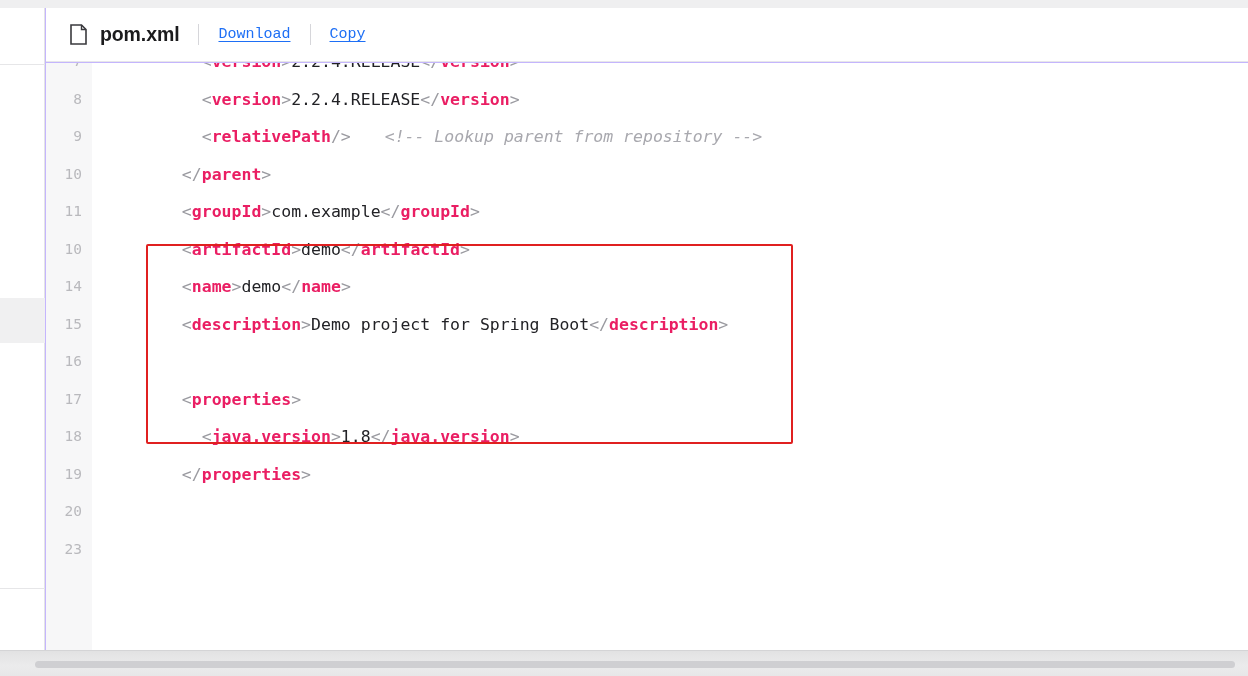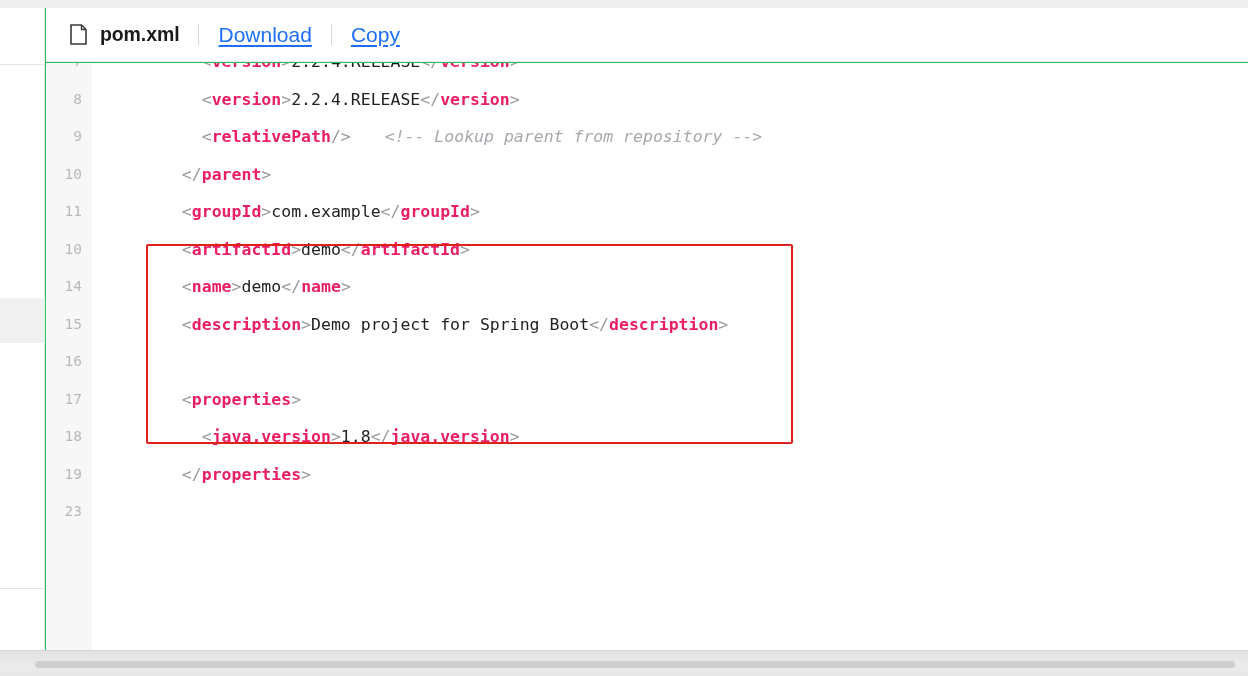--- a/index.html
+++ b/index.html
@@ -10,21 +10,21 @@
     overflow: hidden;
     background: #ffffff;
     font-family: "Liberation Sans", sans-serif;
   }
 
   
   .app {
     position: relative;
     width: 1248px;
     height: 664px;
-    background: #22c55e;
+    background: #c4b5fd;
   }
 
   
   .top-strip {
     position: absolute;
     top: 0; left: 0;
     width: 1248px;
     height: 8px;
     background: #efeff0;
   }
@@ -83,26 +83,27 @@
     white-space: nowrap;
   }
   .hdr-sep {
     width: 1px;
     height: 21px;
     background: #d6d6da;
     margin: 0 19px;
     flex: none;
   }
   .hdr-link {
-    font-size: 21px;
+    font-size: 15px;
     color: #1e6ff5;
     text-decoration: underline;
     text-underline-offset: 3px;
     white-space: nowrap;
     cursor: pointer;
+    font-family: Liberation Mono, monospace;
   }
 
   
   .code-viewport {
     position: absolute;
     top: 63px; left: 46px;
     width: 1202px;
     height: 587px;
     overflow: hidden;
     background: #ffffff;
@@ -225,20 +226,21 @@
         <div class="code-line"><span class="ln">9</span><span class="code-text"><span class="t-punct">    &lt;</span><span class="t-tag">relativePath</span><span class="t-punct">/&gt; </span><span class="t-comment">&lt;!-- Lookup parent from repository --&gt;</span></span></div>
         <div class="code-line"><span class="ln">10</span><span class="code-text"><span class="t-punct">  &lt;/</span><span class="t-tag">parent</span><span class="t-punct">&gt;</span></span></div>
         <div class="code-line"><span class="ln">11</span><span class="code-text"><span class="t-punct">  &lt;</span><span class="t-tag">groupId</span><span class="t-punct">&gt;</span><span class="t-text">com.example</span><span class="t-punct">&lt;/</span><span class="t-tag">groupId</span><span class="t-punct">&gt;</span></span></div>
         <div class="code-line"><span class="ln">10</span><span class="code-text"><span class="t-punct">  &lt;</span><span class="t-tag">artifactId</span><span class="t-punct">&gt;</span><span class="t-text">demo</span><span class="t-punct">&lt;/</span><span class="t-tag">artifactId</span><span class="t-punct">&gt;</span></span></div>
         <div class="code-line"><span class="ln">14</span><span class="code-text"><span class="t-punct">  &lt;</span><span class="t-tag">name</span><span class="t-punct">&gt;</span><span class="t-text">demo</span><span class="t-punct">&lt;/</span><span class="t-tag">name</span><span class="t-punct">&gt;</span></span></div>
         <div class="code-line"><span class="ln">15</span><span class="code-text"><span class="t-punct">  &lt;</span><span class="t-tag">description</span><span class="t-punct">&gt;</span><span class="t-text">Demo project for Spring Boot</span><span class="t-punct">&lt;/</span><span class="t-tag">description</span><span class="t-punct">&gt;</span></span></div>
         <div class="code-line"><span class="ln">16</span><span class="code-text"></span></div>
         <div class="code-line"><span class="ln">17</span><span class="code-text"><span class="t-punct">  &lt;</span><span class="t-tag">properties</span><span class="t-punct">&gt;</span></span></div>
         <div class="code-line"><span class="ln">18</span><span class="code-text"><span class="t-punct">    &lt;</span><span class="t-tag">java.version</span><span class="t-punct">&gt;</span><span class="t-text">1.8</span><span class="t-punct">&lt;/</span><span class="t-tag">java.version</span><span class="t-punct">&gt;</span></span></div>
         <div class="code-line"><span class="ln">19</span><span class="code-text"><span class="t-punct">  &lt;/</span><span class="t-tag">properties</span><span class="t-punct">&gt;</span></span></div>
+        <div class="code-line"><span class="ln">20</span><span class="code-text"></span></div>
         <div class="code-line"><span class="ln">23</span><span class="code-text"></span></div>
       </div>
     <div class="annot-box"></div>
   </div>
 
   <div class="scroll-area">
     <div class="scroll-track">
       <div class="scroll-thumb"></div>
     </div>
   </div>

